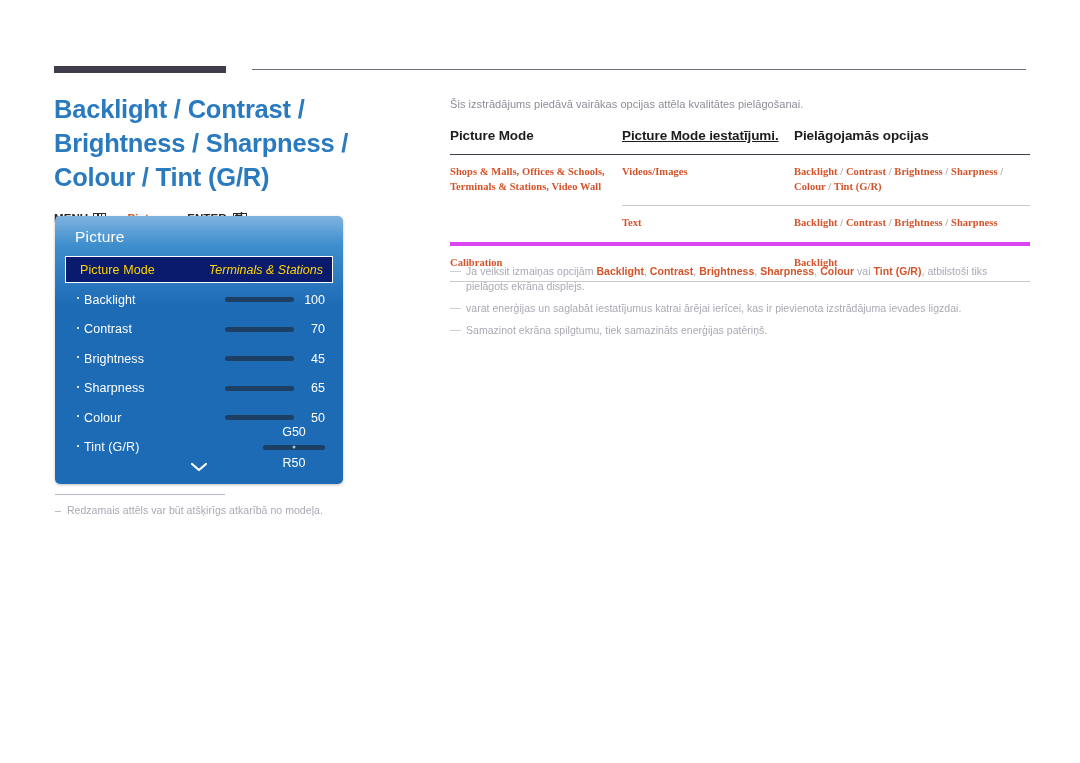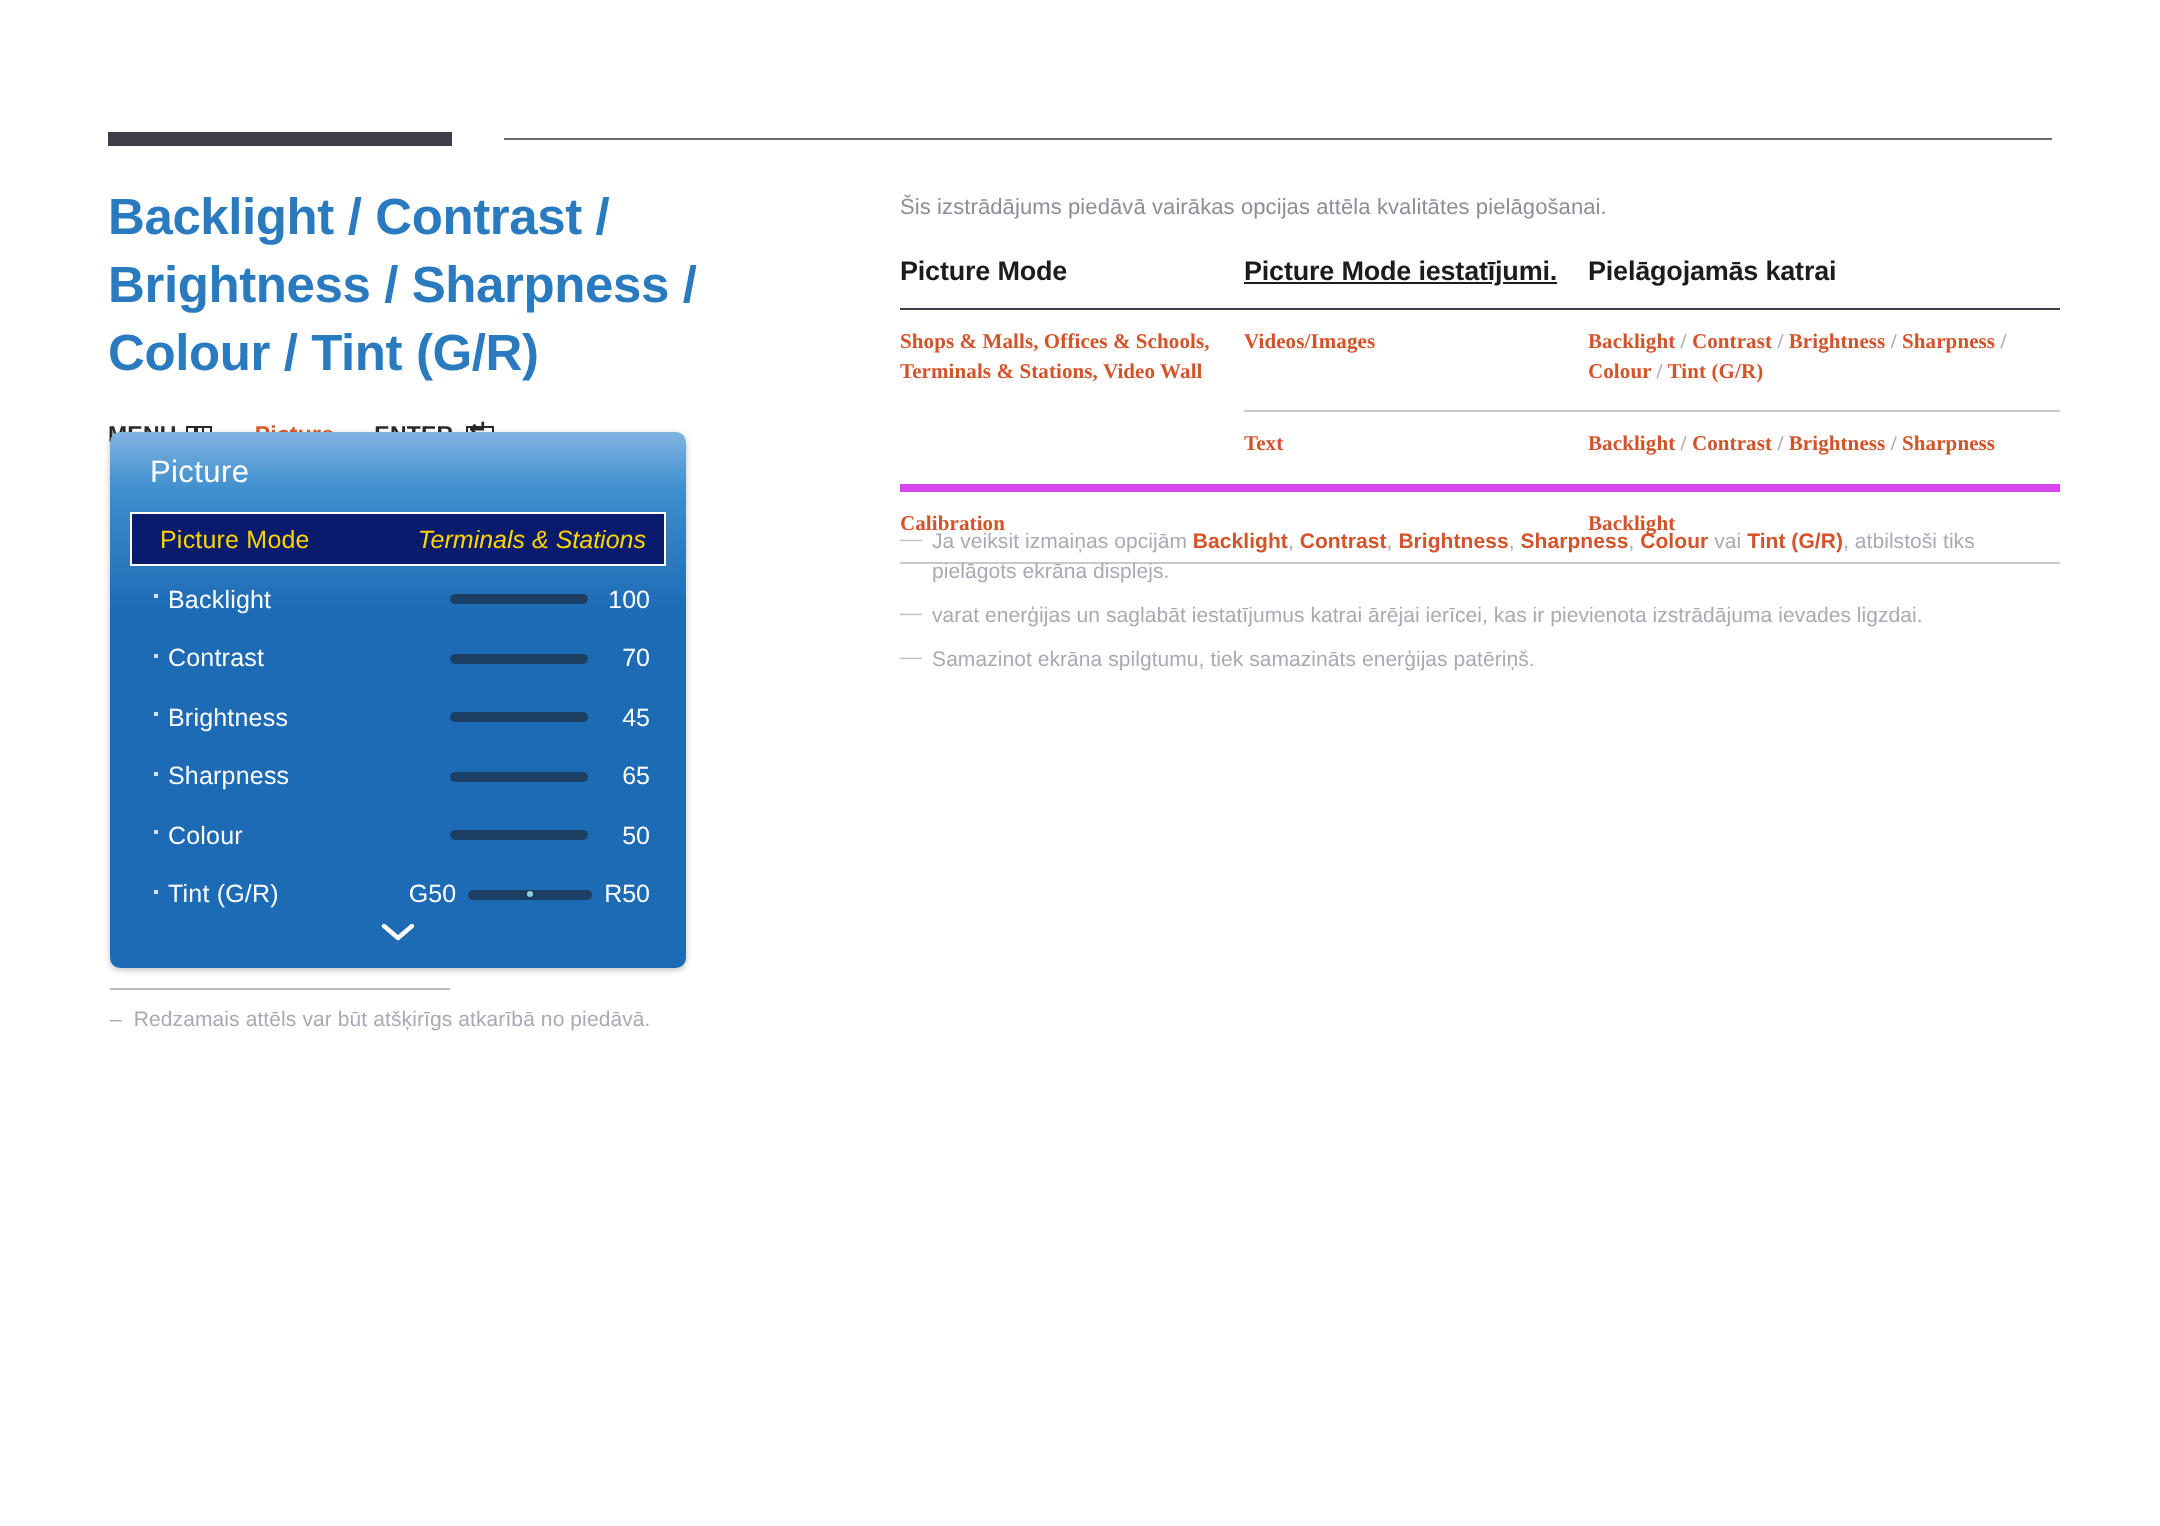--- a/index.html
+++ b/index.html
@@ -178,20 +178,21 @@
     border-radius: 2.5px;
   }
   .tint-wrap {
     position: absolute;
     right: 18px;
     display: flex;
     align-items: center;
     gap: 6px;
     font-size: 12.5px;
     color: #ffffff;
+    flex-direction: column;
   }
   .tint-bar {
     position: relative;
     width: 62px; height: 5px;
     border-radius: 2.5px;
     background: #1c3f63;
   }
   .tint-bar .knob {
     position: absolute;
     left: 50%; top: 50%;
@@ -392,33 +393,33 @@
     <svg width="20" height="12" viewBox="0 0 20 12" aria-hidden="true">
       <polyline points="3,3 10,9 17,3" fill="none" stroke="#ffffff" stroke-width="2.2" stroke-linecap="round" stroke-linejoin="round"></polyline>
     </svg>
   </div>
 </div>
 
 <div class="left-note">
   <div class="nrule"></div>
   <div class="ntext">
     <span class="dash">–</span>
-    <span>Redzamais attēls var būt atšķirīgs atkarībā no piedāvā.</span>
+    <span>Redzamais attēls var būt atšķirīgs atkarībā no modeļa.</span>
   </div>
 </div>
 
 <div class="right-col">
   <p class="intro">Šis izstrādājums piedāvā vairākas opcijas attēla kvalitātes pielāgošanai.</p>
 
   <table class="picmode">
     <thead>
       <tr>
         <th class="c1">Picture Mode</th>
         <th class="c2">Picture Mode iestatījumi.</th>
-        <th class="c3">Pielāgojamās katrai</th>
+        <th class="c3">Pielāgojamās opcijas</th>
       </tr>
     </thead>
     <tbody>
       <tr class="row-videos">
         <td class="c1">Shops &amp; Malls, Offices &amp; Schools, Terminals &amp; Stations, Video Wall</td>
         <td class="c2">Videos/Images</td>
         <td class="c3"><span>Backlight</span><span class="sep"> / </span><span>Contrast</span><span class="sep"> / </span><span>Brightness</span><span class="sep"> / </span><span>Sharpness</span><span class="sep"> / </span><span>Colour</span><span class="sep"> / </span><span>Tint (G/R)</span></td>
       </tr>
       <tr class="row-text">
         <td class="c1"></td>

